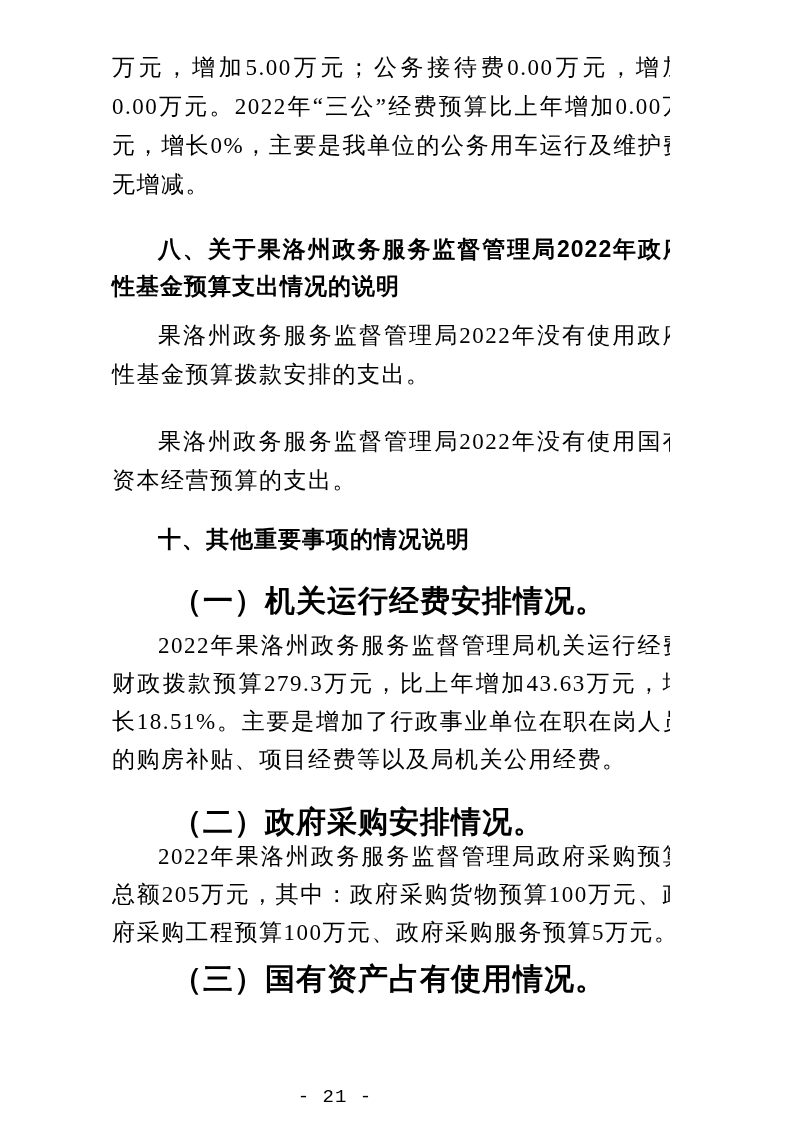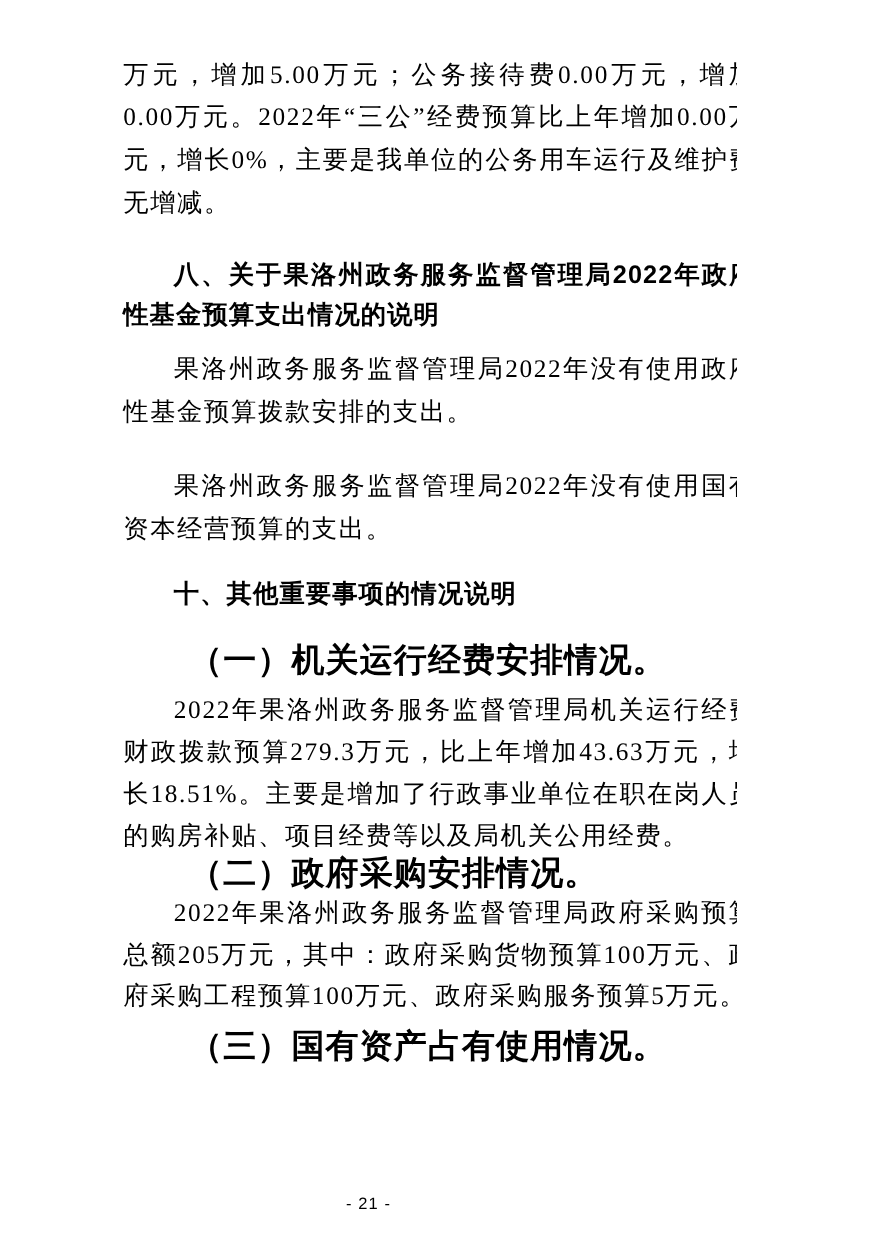--- a/index.html
+++ b/index.html
@@ -60,33 +60,33 @@
     font-family: "Liberation Serif", serif;
   }
   .mt-p1   { margin-top: 0; }
   .mt-h8   { margin-top: 27px; }
   .mt-p2   { margin-top: 11px; }
   .mt-h9   { margin-top: 27px; }
   .mt-p3   { margin-top: 28px; }
   .mt-h10  { margin-top: 21px; }
   .mt-sub1 { margin-top: 27px; }
   .mt-p4   { margin-top: 10px; }
-  .mt-sub2 { margin-top: 0; }
+  .mt-sub2 { margin-top: 27px; }
   .mt-p5   { margin-top: 0; }
   .mt-sub3 { margin-top: 11px; }
   .page-footer {
     position: absolute;
     left: 0;
     top: 1086px;
     width: 100%;
     text-align: center;
-    font-size: 15px;
+    font-size: 19px;
     letter-spacing: 1px;
     color: #000000;
-    font-family: Liberation Sans, sans-serif;
+    font-family: Liberation Mono, monospace;
   }
 </style>
 </head>
 <body>
 
 <div class="page">
   <div class="content">
 
     <p class="para mt-p1">万元，增加5.00万元；公务接待费0.00万元，增加0.00万元。2022年“三公”经费预算比上年增加0.00万元，增长0%，主要是我单位的公务用车运行及维护费无增减。</p>
 

